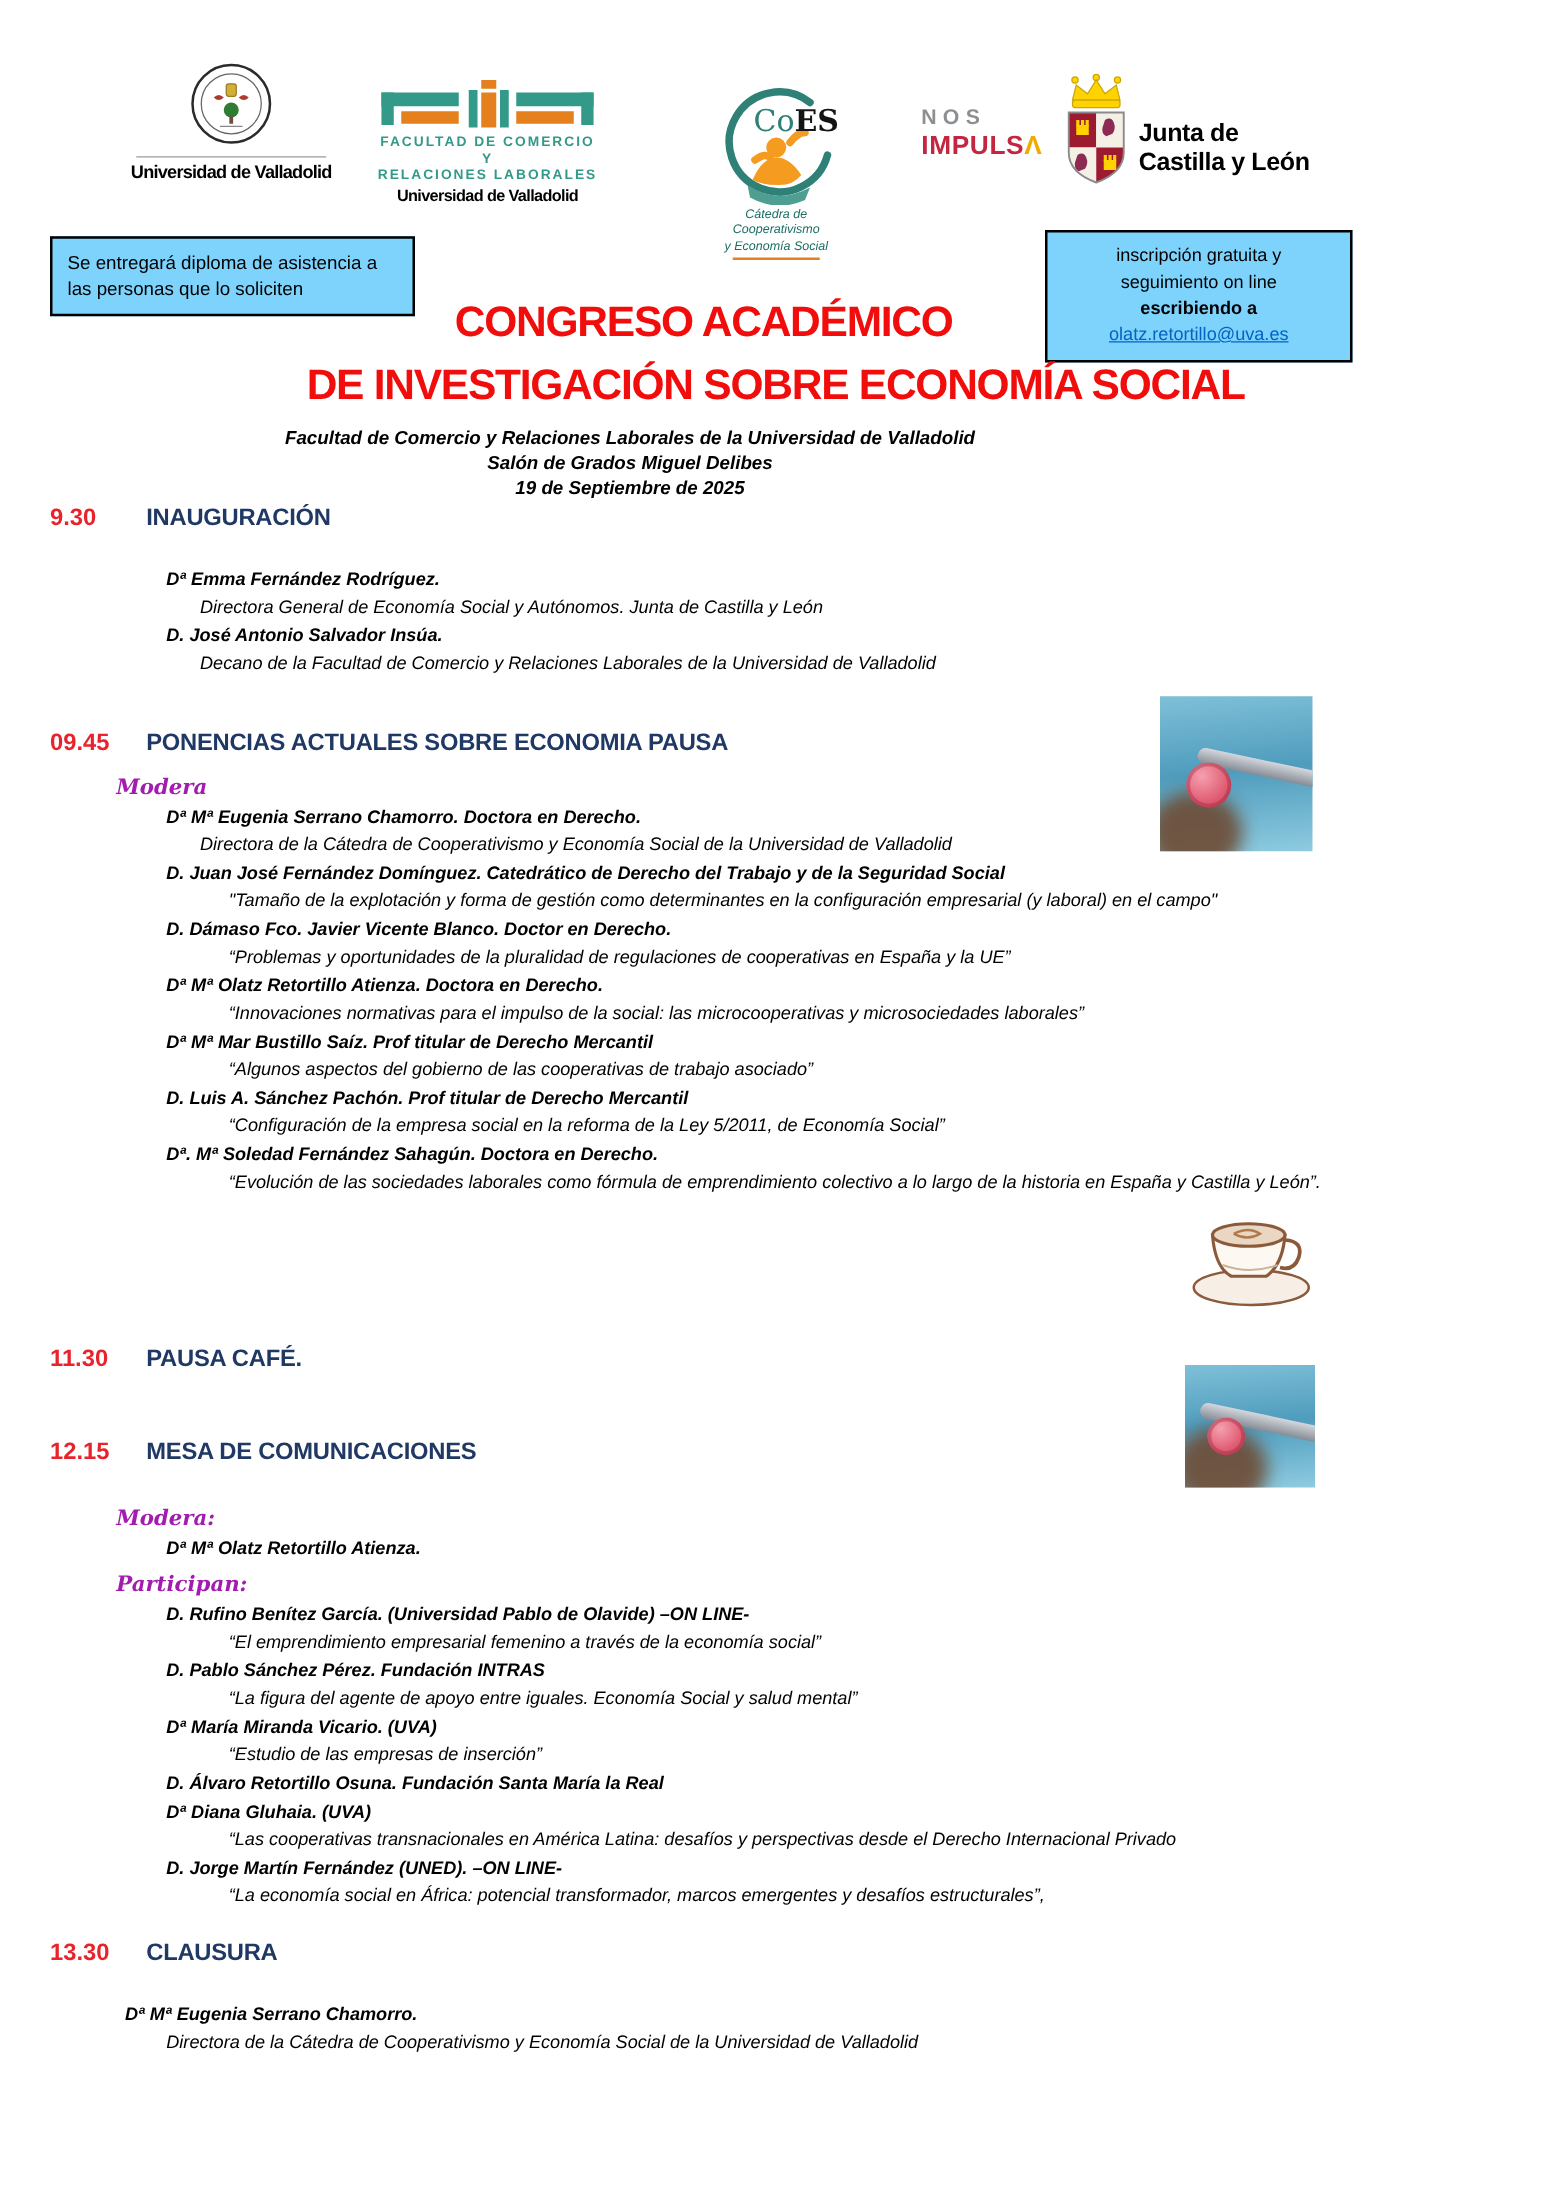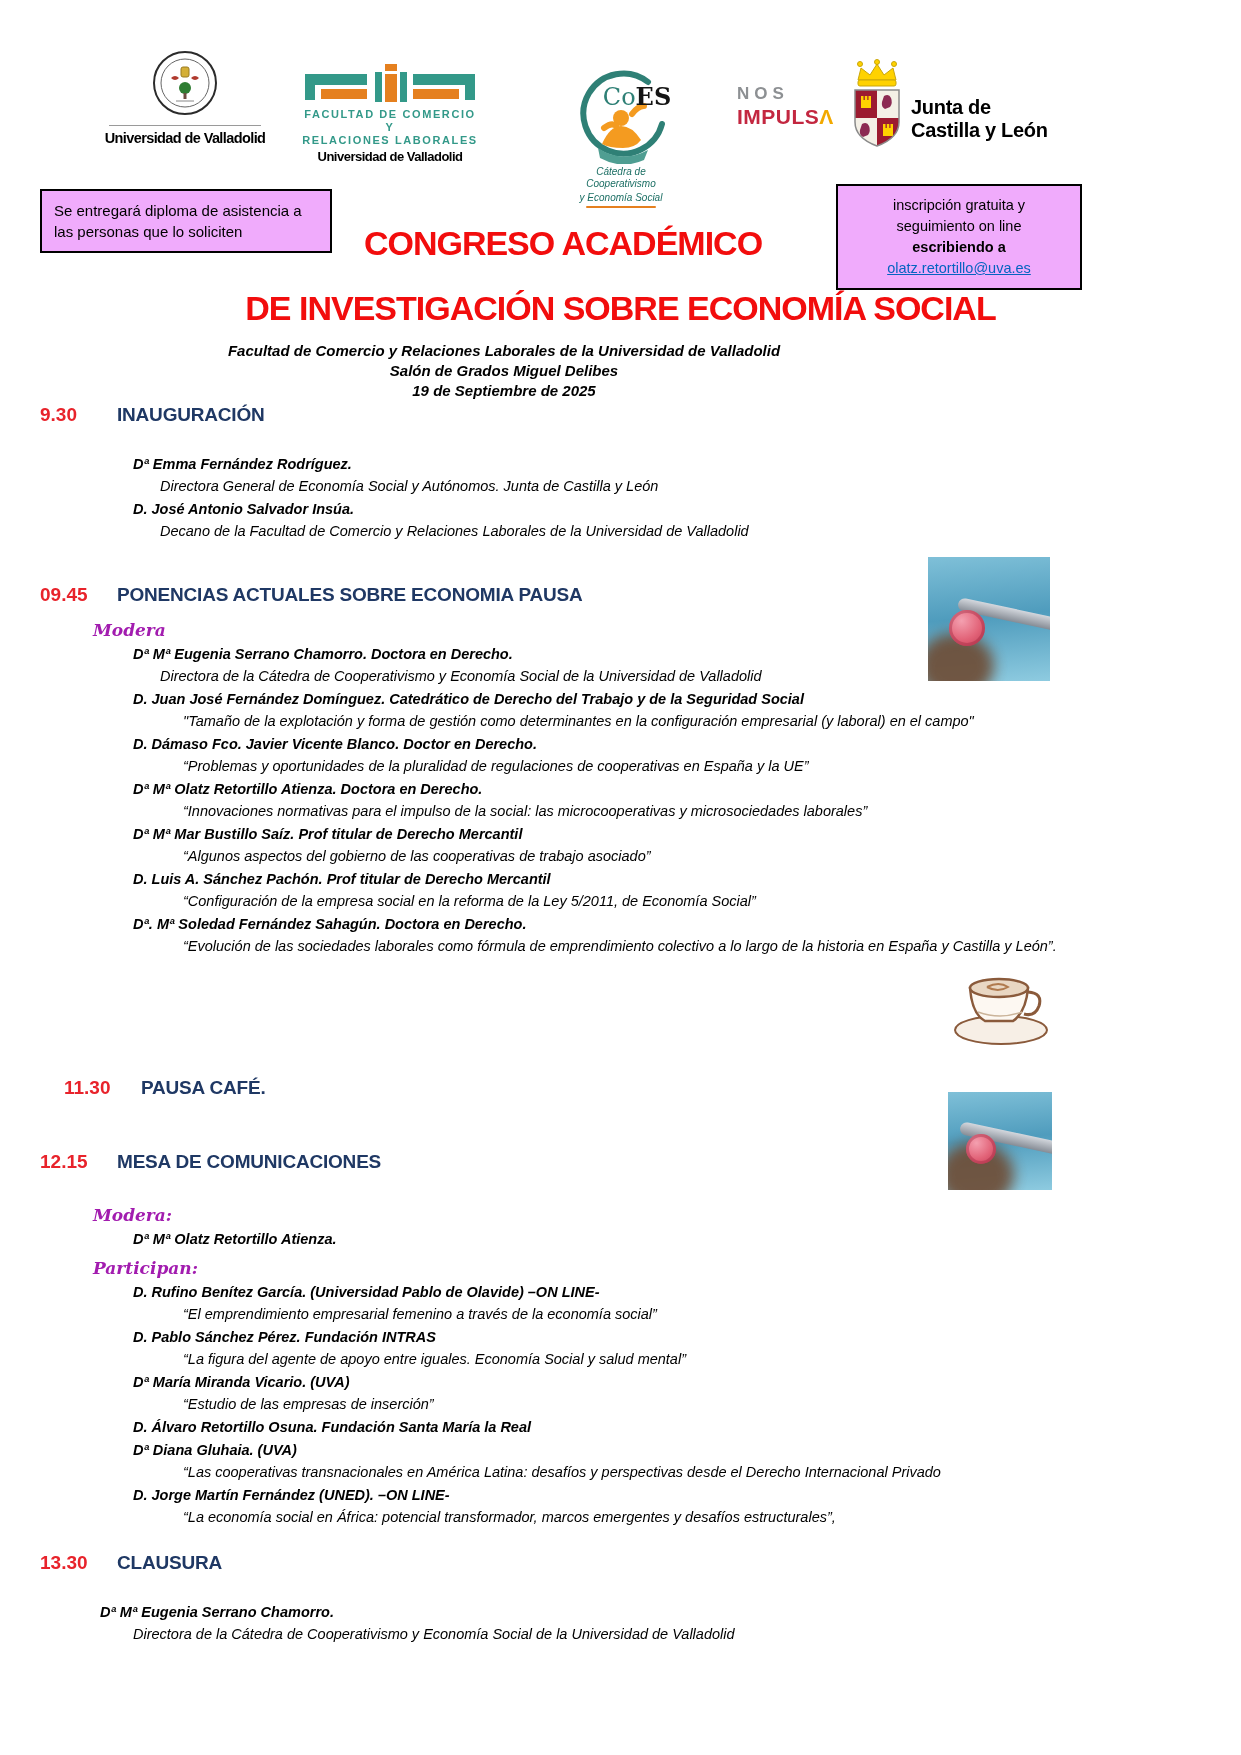--- a/index.html
+++ b/index.html
@@ -35,51 +35,51 @@
 
   .nos{left:737px;top:84px;width:130px;}
   .nos-l1{font-size:17px;font-weight:bold;color:#8d9093;letter-spacing:5px;line-height:20px;}
   .nos-l2{font-size:21px;font-weight:bold;color:#c32740;letter-spacing:0.5px;line-height:25px;}
   .nos-l2 .lamba{color:#f2a900;}
 
   .junta{left:848px;top:58px;display:flex;}
   .junta-text{font-size:20px;font-weight:bold;line-height:23px;letter-spacing:-0.3px;margin:38px 0 0 5px;white-space:nowrap;}
 
   
-  .note-box{position:absolute;border:2px solid #000;background:#f0abfc;}
+  .note-box{position:absolute;border:2px solid #000;background:#7dd3fc;}
   .diploma{left:40px;top:189px;width:292px;padding:9px 12px;font-size:15px;line-height:21px;}
   .inscription{left:836px;top:184px;width:246px;padding:9px 6px;text-align:center;font-size:14.5px;line-height:21px;}
   .inscription .bold{font-weight:bold;}
   .inscription a{color:var(--link-blue);text-decoration:underline;}
 
   
   .title1,.title2{position:absolute;margin:0;font-weight:bold;color:var(--title-red);
                   font-size:34px;letter-spacing:-1px;text-align:center;}
-  .title1{top:224px;left:0;width:1126px;}
+  .title1{top:239px;left:0;width:1126px;}
   .title2{top:289px;left:0;width:1241px;}
   .venue{position:absolute;top:341px;left:0;width:1008px;text-align:center;
          font-size:15px;font-weight:bold;font-style:italic;line-height:20px;}
 
   
   .schedule{position:absolute;top:402px;left:0;width:1241px;}
   .section-head{display:flex;align-items:baseline;}
   .section-head .time{margin-left:40px;min-width:70px;margin-right:7px;
                       font-weight:bold;font-size:19px;color:var(--time-red);line-height:26px;}
   .section-head .stitle{font-weight:bold;font-size:19px;color:var(--navy);
                         letter-spacing:-0.2px;line-height:26px;}
   .entries{margin-top:26px;}
   .entry{margin:0 0 1px 0;font-size:14.5px;line-height:21px;font-style:italic;}
   .entry.speaker{font-weight:bold;margin-left:133px;margin-top:2px;}
   .entry.role{margin-left:160px;}
   .entry.quote{margin-left:183px;max-width:900px;}
   .entry.label{font-family:"DejaVu Serif",serif;font-weight:bold;color:#a21caf;
                font-size:17px;margin-left:93px;margin-top:6px;line-height:24px;}
   .s-0945{margin-top:40px;}
   .s-0945 .entries{margin-top:10px;}
-  .s-1130{margin-top:118px;margin-left:24px;}
+  .s-1130{margin-top:118px;}
   .s-1215{margin-top:48px;}
   .s-1215 .entries{margin-top:28px;}
   .s-1330{margin-top:22px;}
   .s-1330 .entry.speaker{margin-left:100px;}
   .s-1330 .entry.role{margin-left:133px;}
 
   
   .mic-photo{position:absolute;overflow:hidden;
              background:linear-gradient(175deg,#7fc0d8 0%,#4f9cbd 48%,#8ecbe0 100%);}
   .mic1{left:928px;top:557px;width:122px;height:124px;}

